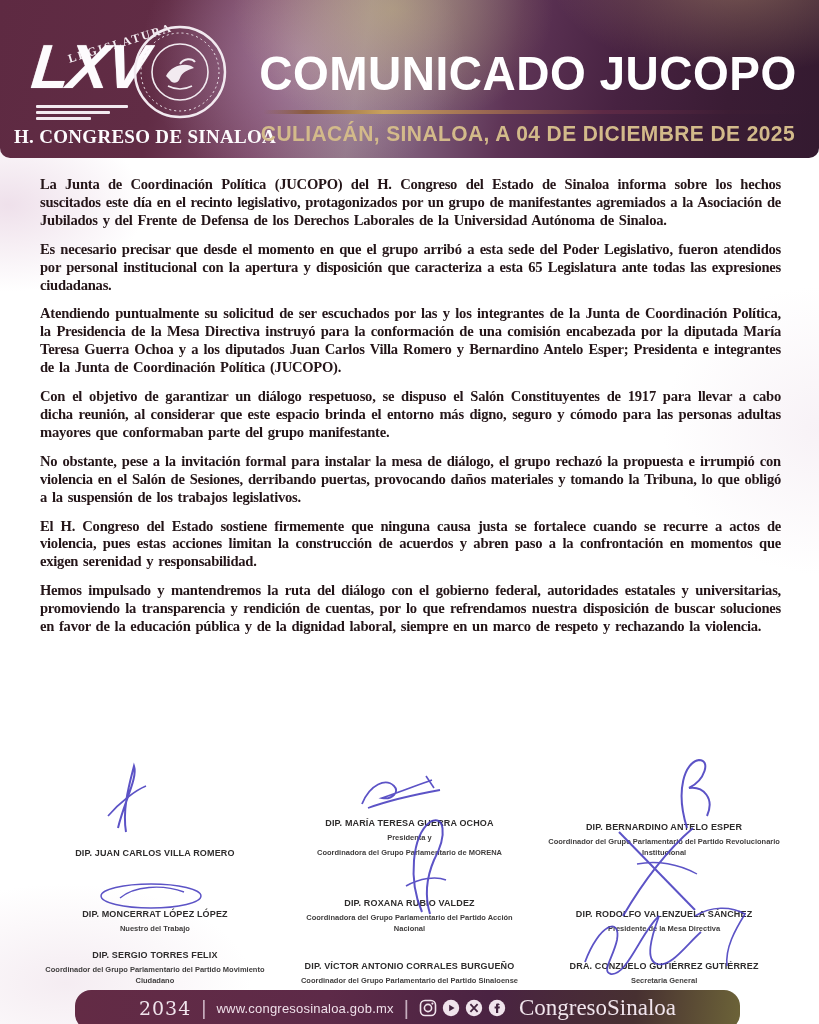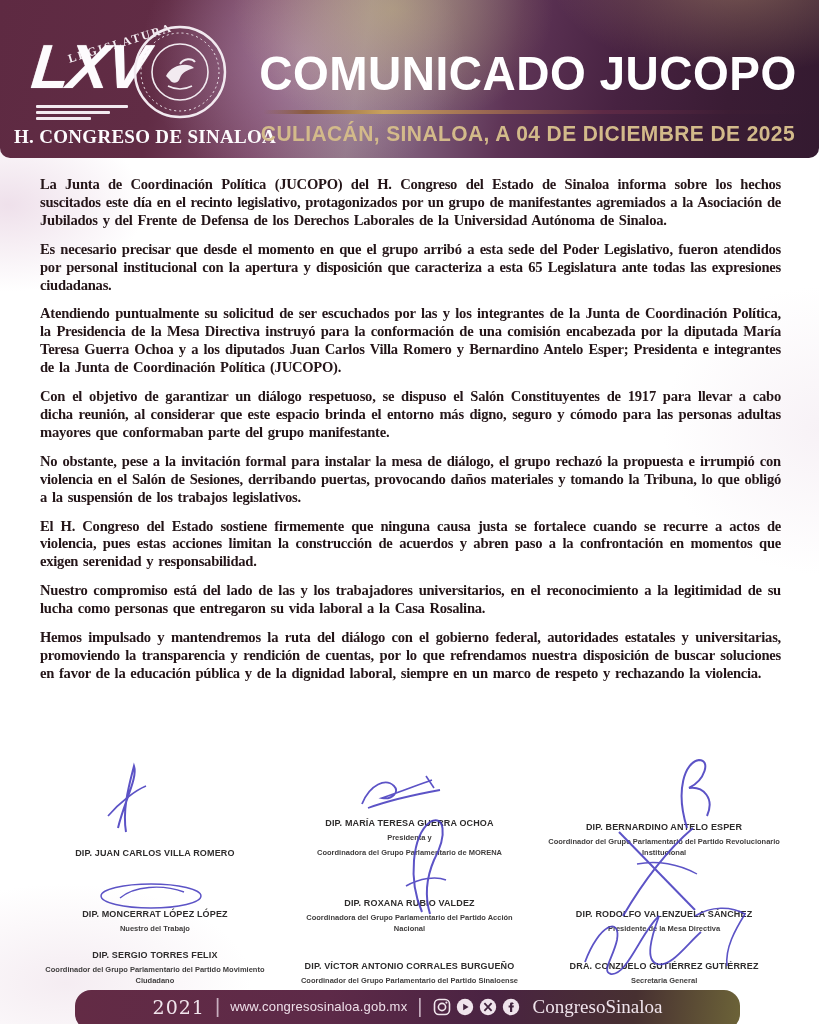--- a/index.html
+++ b/index.html
@@ -105,21 +105,21 @@
     border-radius: 16px;
     background: linear-gradient(95deg, #632b45 0%, #5d2a48 38%, #4a2342 62%, #473031 84%, #6c6338 100%);
     display: flex; align-items: flex-start; justify-content: center;
     padding-top: 5px; color: #eadce6;
   }
   .footer-inner { display: flex; align-items: center; gap: 10px; }
   .footer-year { font-family: "DejaVu Serif", serif; font-size: 19px; letter-spacing: 1px; color: #f0e4ec; }
   .footer-sep { font-size: 20px; font-weight: 300; color: rgba(236,220,232,0.75); }
   .footer-url { font-size: 13px; letter-spacing: 0.2px; color: #eedfe9; text-decoration: none; }
   .footer-social { display: flex; align-items: center; gap: 5px; }
-  .footer-handle { font-family: "Liberation Serif", serif; font-size: 19px; color: #f0e4ec; margin-left: 3px; }
+  .footer-handle { font-family: "Liberation Serif", serif; font-size: 23px; color: #f0e4ec; margin-left: 3px; }
 </style>
 </head>
 <body>
 
 <div class="page">
 
   <div class="banner">
     <div class="logo">
       <div class="logo-legis">LEGISLATURA</div>
       <div class="logo-lxv">LXV</div>
@@ -143,21 +143,20 @@
     <div class="banner-date">CULIACÁN, SINALOA, A 04 DE DICIEMBRE DE 2025</div>
   </div>
 
   <div class="doc-body">
     <p>La Junta de Coordinación Política (JUCOPO) del H. Congreso del Estado de Sinaloa informa sobre los hechos suscitados este día en el recinto legislativo, protagonizados por un grupo de manifestantes agremiados a la Asociación de Jubilados y del Frente de Defensa de los Derechos Laborales de la Universidad Autónoma de Sinaloa.</p>
     <p>Es necesario precisar que desde el momento en que el grupo arribó a esta sede del Poder Legislativo, fueron atendidos por personal institucional con la apertura y disposición que caracteriza a esta 65 Legislatura ante todas las expresiones ciudadanas.</p>
     <p>Atendiendo puntualmente su solicitud de ser escuchados por las y los integrantes de la Junta de Coordinación Política, la Presidencia de la Mesa Directiva instruyó para la conformación de una comisión encabezada por la diputada María Teresa Guerra Ochoa y a los diputados Juan Carlos Villa Romero y Bernardino Antelo Esper; Presidenta e integrantes de la Junta de Coordinación Política (JUCOPO).</p>
     <p>Con el objetivo de garantizar un diálogo respetuoso, se dispuso el Salón Constituyentes de 1917 para llevar a cabo dicha reunión, al considerar que este espacio brinda el entorno más digno, seguro y cómodo para las personas adultas mayores que conformaban parte del grupo manifestante.</p>
     <p>No obstante, pese a la invitación formal para instalar la mesa de diálogo, el grupo rechazó la propuesta e irrumpió con violencia en el Salón de Sesiones, derribando puertas, provocando daños materiales y tomando la Tribuna, lo que obligó a la suspensión de los trabajos legislativos.</p>
     <p>El H. Congreso del Estado sostiene firmemente que ninguna causa justa se fortalece cuando se recurre a actos de violencia, pues estas acciones limitan la construcción de acuerdos y abren paso a la confrontación en momentos que exigen serenidad y responsabilidad.</p>
-    <p>Nuestro compromiso está del lado de las y los trabajadores universitarios, en el reconocimiento a la legitimidad de su lucha como personas que entregaron su vida laboral a la Casa Rosalina.</p>
     <p>Hemos impulsado y mantendremos la ruta del diálogo con el gobierno federal, autoridades estatales y universitarias, promoviendo la transparencia y rendición de cuentas, por lo que refrendamos nuestra disposición de buscar soluciones en favor de la educación pública y de la dignidad laboral, siempre en un marco de respeto y rechazando la violencia.</p>
   </div>
 
 
   <div class="sig-grid">
 
     <div class="sig-cell row1">
       <svg class="sig-ink" width="90" height="72" viewBox="0 0 90 72" style="bottom:24px; left:48px;">
         <path d="M34 66 C40 40 54 16 50 4 C46 20 38 46 42 70" fill="none" stroke="#4b41c0" stroke-width="2"></path>
         <path d="M24 54 C36 40 52 28 62 24" fill="none" stroke="#4b41c0" stroke-width="1.6"></path>
@@ -235,21 +234,21 @@
       </svg>
       <div class="sig-name">DRA. CONZUELO GUTIÉRREZ GUTIÉRREZ</div>
       <div class="sig-role">Secretaria General</div>
 
     </div>
 
   </div>
 
   <div class="footer-bar">
     <div class="footer-inner">
-      <span class="footer-year">2021</span>
+      <span class="footer-year">2034</span>
       <span class="footer-sep">|</span>
       <span class="footer-url">www.congresosinaloa.gob.mx</span>
       <span class="footer-sep">|</span>
       <span class="footer-social">
         <svg width="18" height="18" viewBox="0 0 18 18">
           <rect x="1.5" y="1.5" width="15" height="15" rx="4.5" fill="none" stroke="#f0e4ec" stroke-width="1.6"></rect>
           <circle cx="9" cy="9" r="3.6" fill="none" stroke="#f0e4ec" stroke-width="1.6"></circle>
           <circle cx="13.4" cy="4.6" r="1.1" fill="#f0e4ec"></circle>
         </svg>
         <svg width="18" height="18" viewBox="0 0 18 18">

